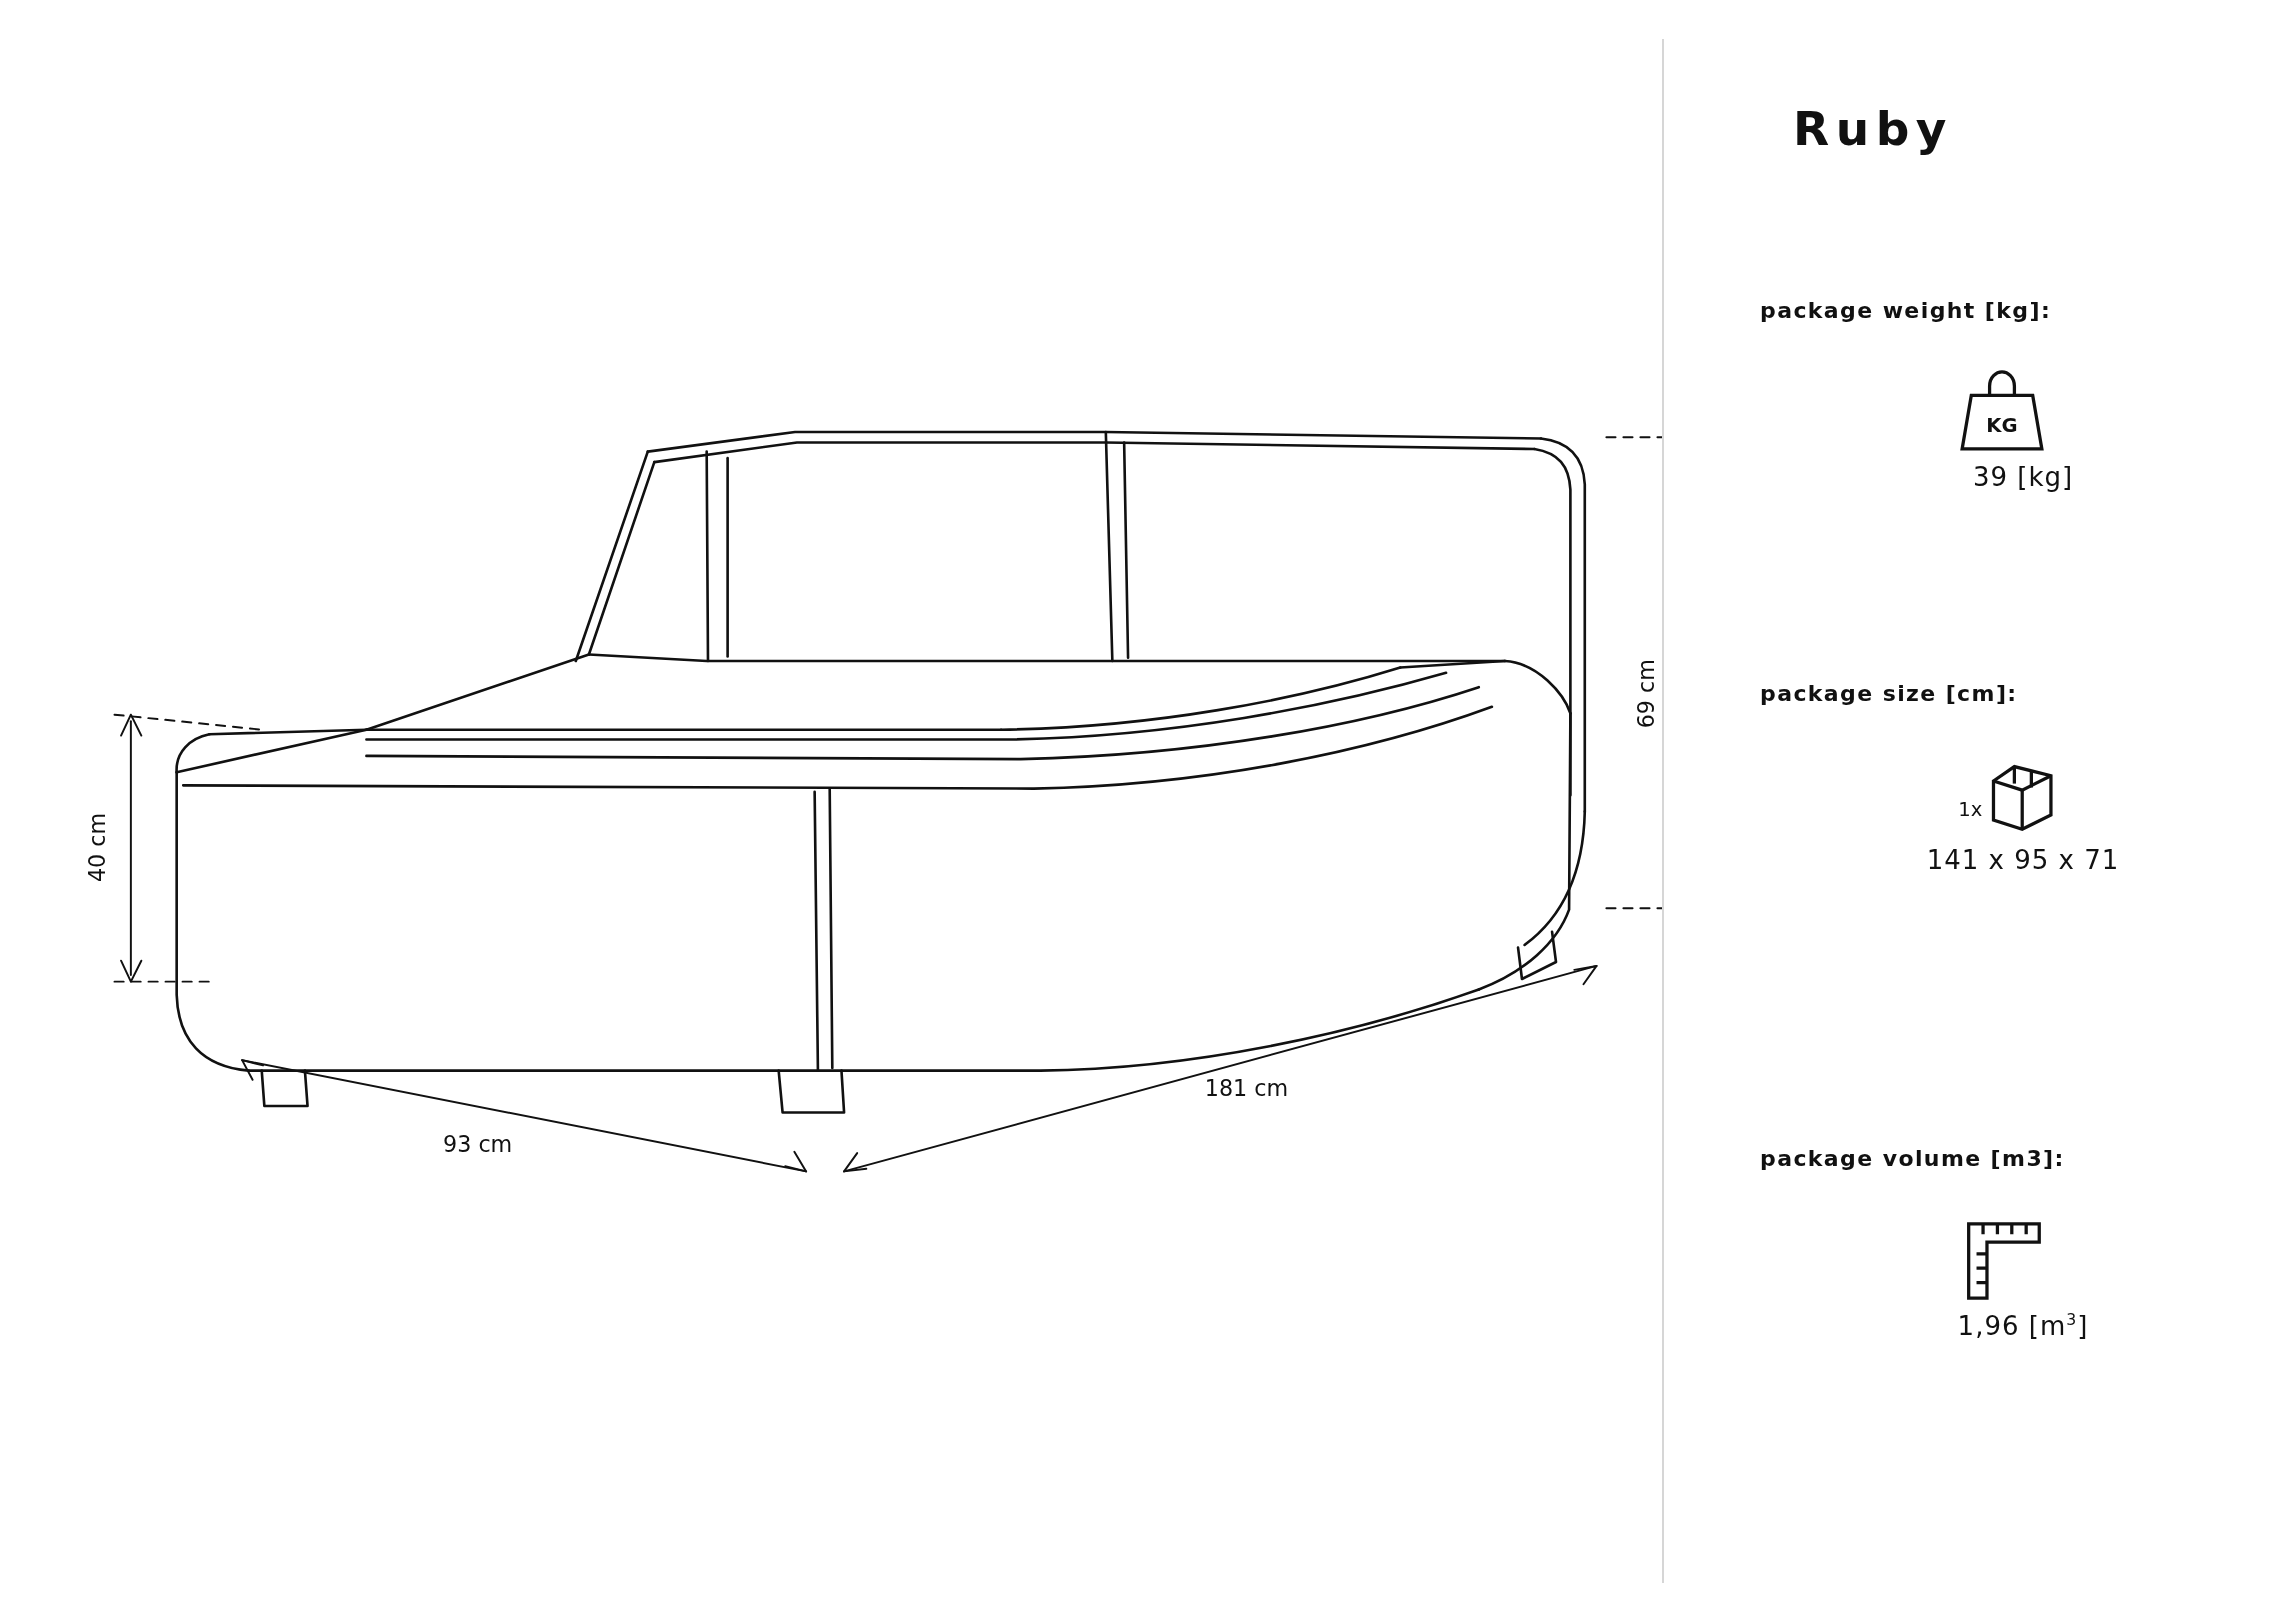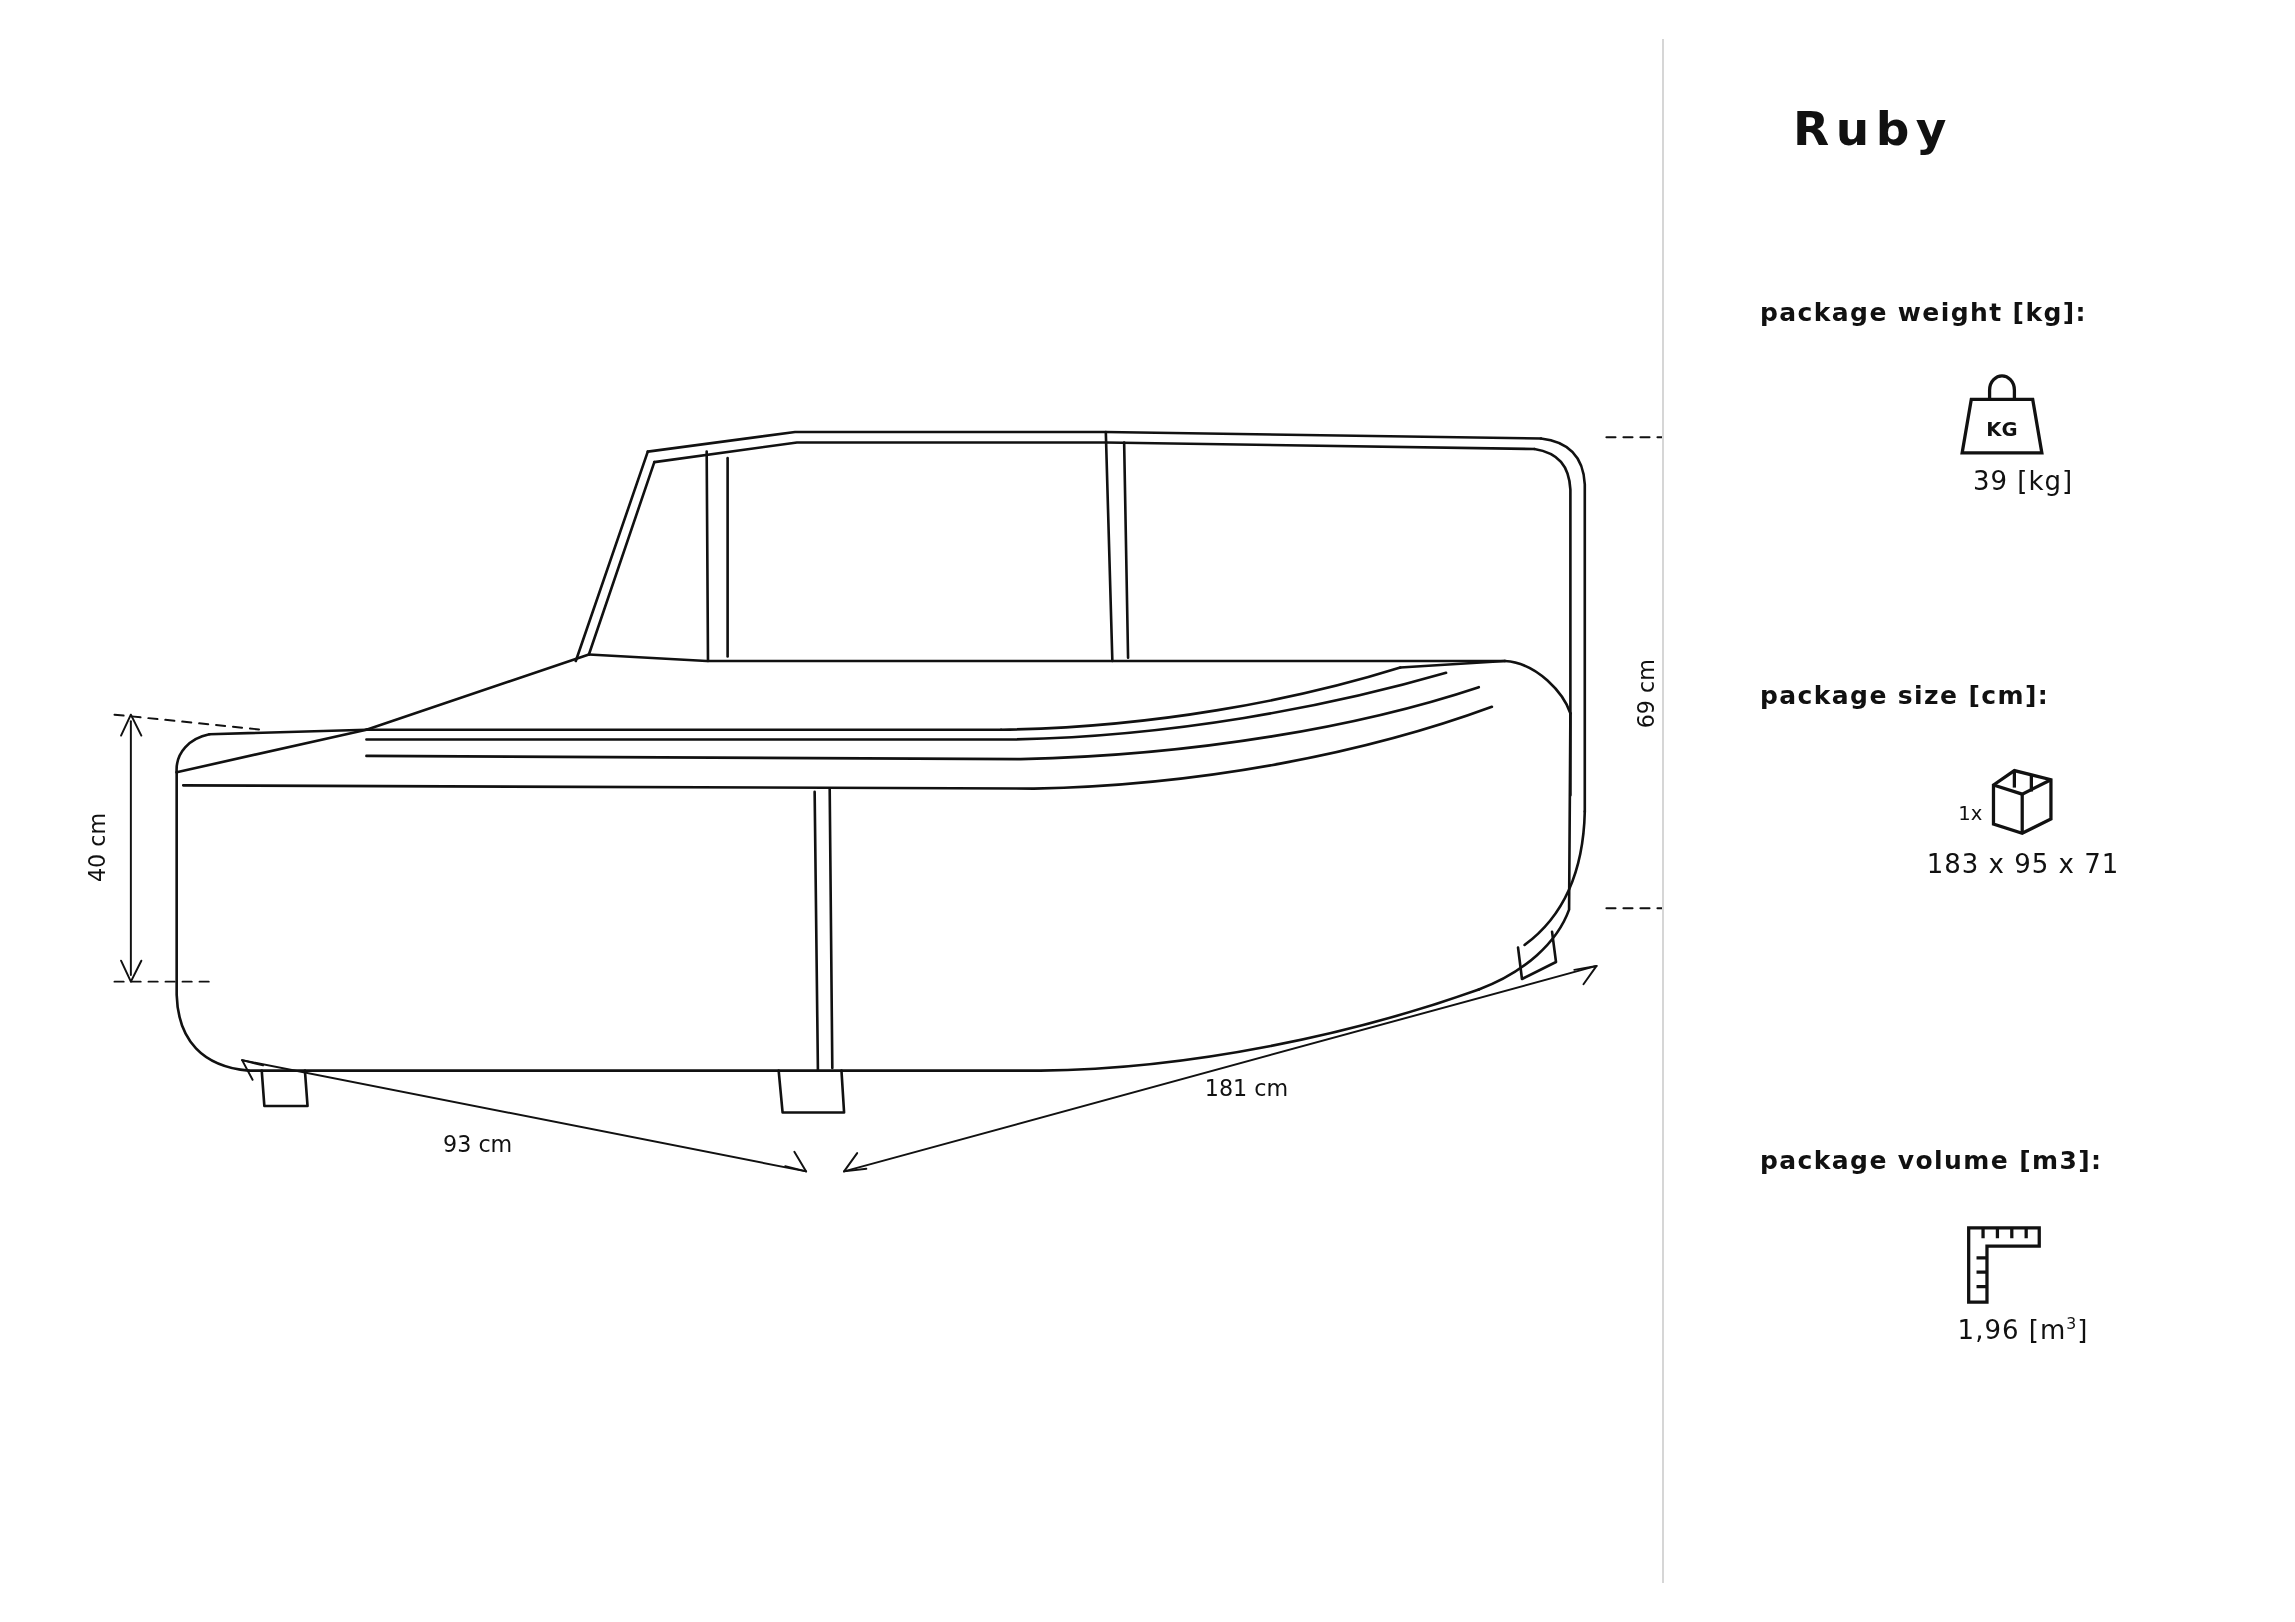--- a/index.html
+++ b/index.html
@@ -50,21 +50,21 @@
     font-weight: 700;
     color: #111111;
     white-space: nowrap;
   }
   .spec-block {
     position: absolute;
     left: 98px;
     width: 497px;
   }
   .spec-label {
-    font-size: 25px;
+    font-size: 22px;
     font-weight: 700;
     letter-spacing: 1.4px;
     color: #111111;
     white-space: nowrap;
   }
   .spec-row {
     display: flex;
     flex-direction: column;
     align-items: center;
     margin-top: 41px;
@@ -215,21 +215,21 @@
         <div class="spec-icon">
           <svg width="111" height="98" viewBox="0 0 170 150" fill="none" stroke="#111111" stroke-width="5">
             <text x="8" y="106" font-family="DejaVu Sans, sans-serif" font-size="30" fill="#111111" stroke="none">1x</text>
             <path d="M 62 52 L 94 30 L 150 44 L 150 104 L 106 126 L 62 112 Z"></path>
             <path d="M 62 52 L 106 66 L 150 44"></path>
             <path d="M 106 66 L 106 126"></path>
             <path d="M 94 30 L 94 56"></path>
             <path d="M 120 37 L 120 62"></path>
           </svg>
         </div>
-        <div class="spec-value">183 x 95 x 71</div>
+        <div class="spec-value">141 x 95 x 71</div>
       </div>
     </div>
 
     <div class="spec-block" style="top: 1146px;">
       <div class="spec-label">package volume [m3]:</div>
       <div class="spec-row">
         <div class="spec-icon">
           <svg width="98" height="98" viewBox="0 0 150 150" fill="none" stroke="#111111" stroke-width="5">
             <path d="M 24 18 L 132 18 L 132 46 L 52 46 L 52 132 L 24 132 Z"></path>
             <path d="M 46 18 L 46 34 M 68 18 L 68 34 M 90 18 L 90 34 M 112 18 L 112 34"></path>

